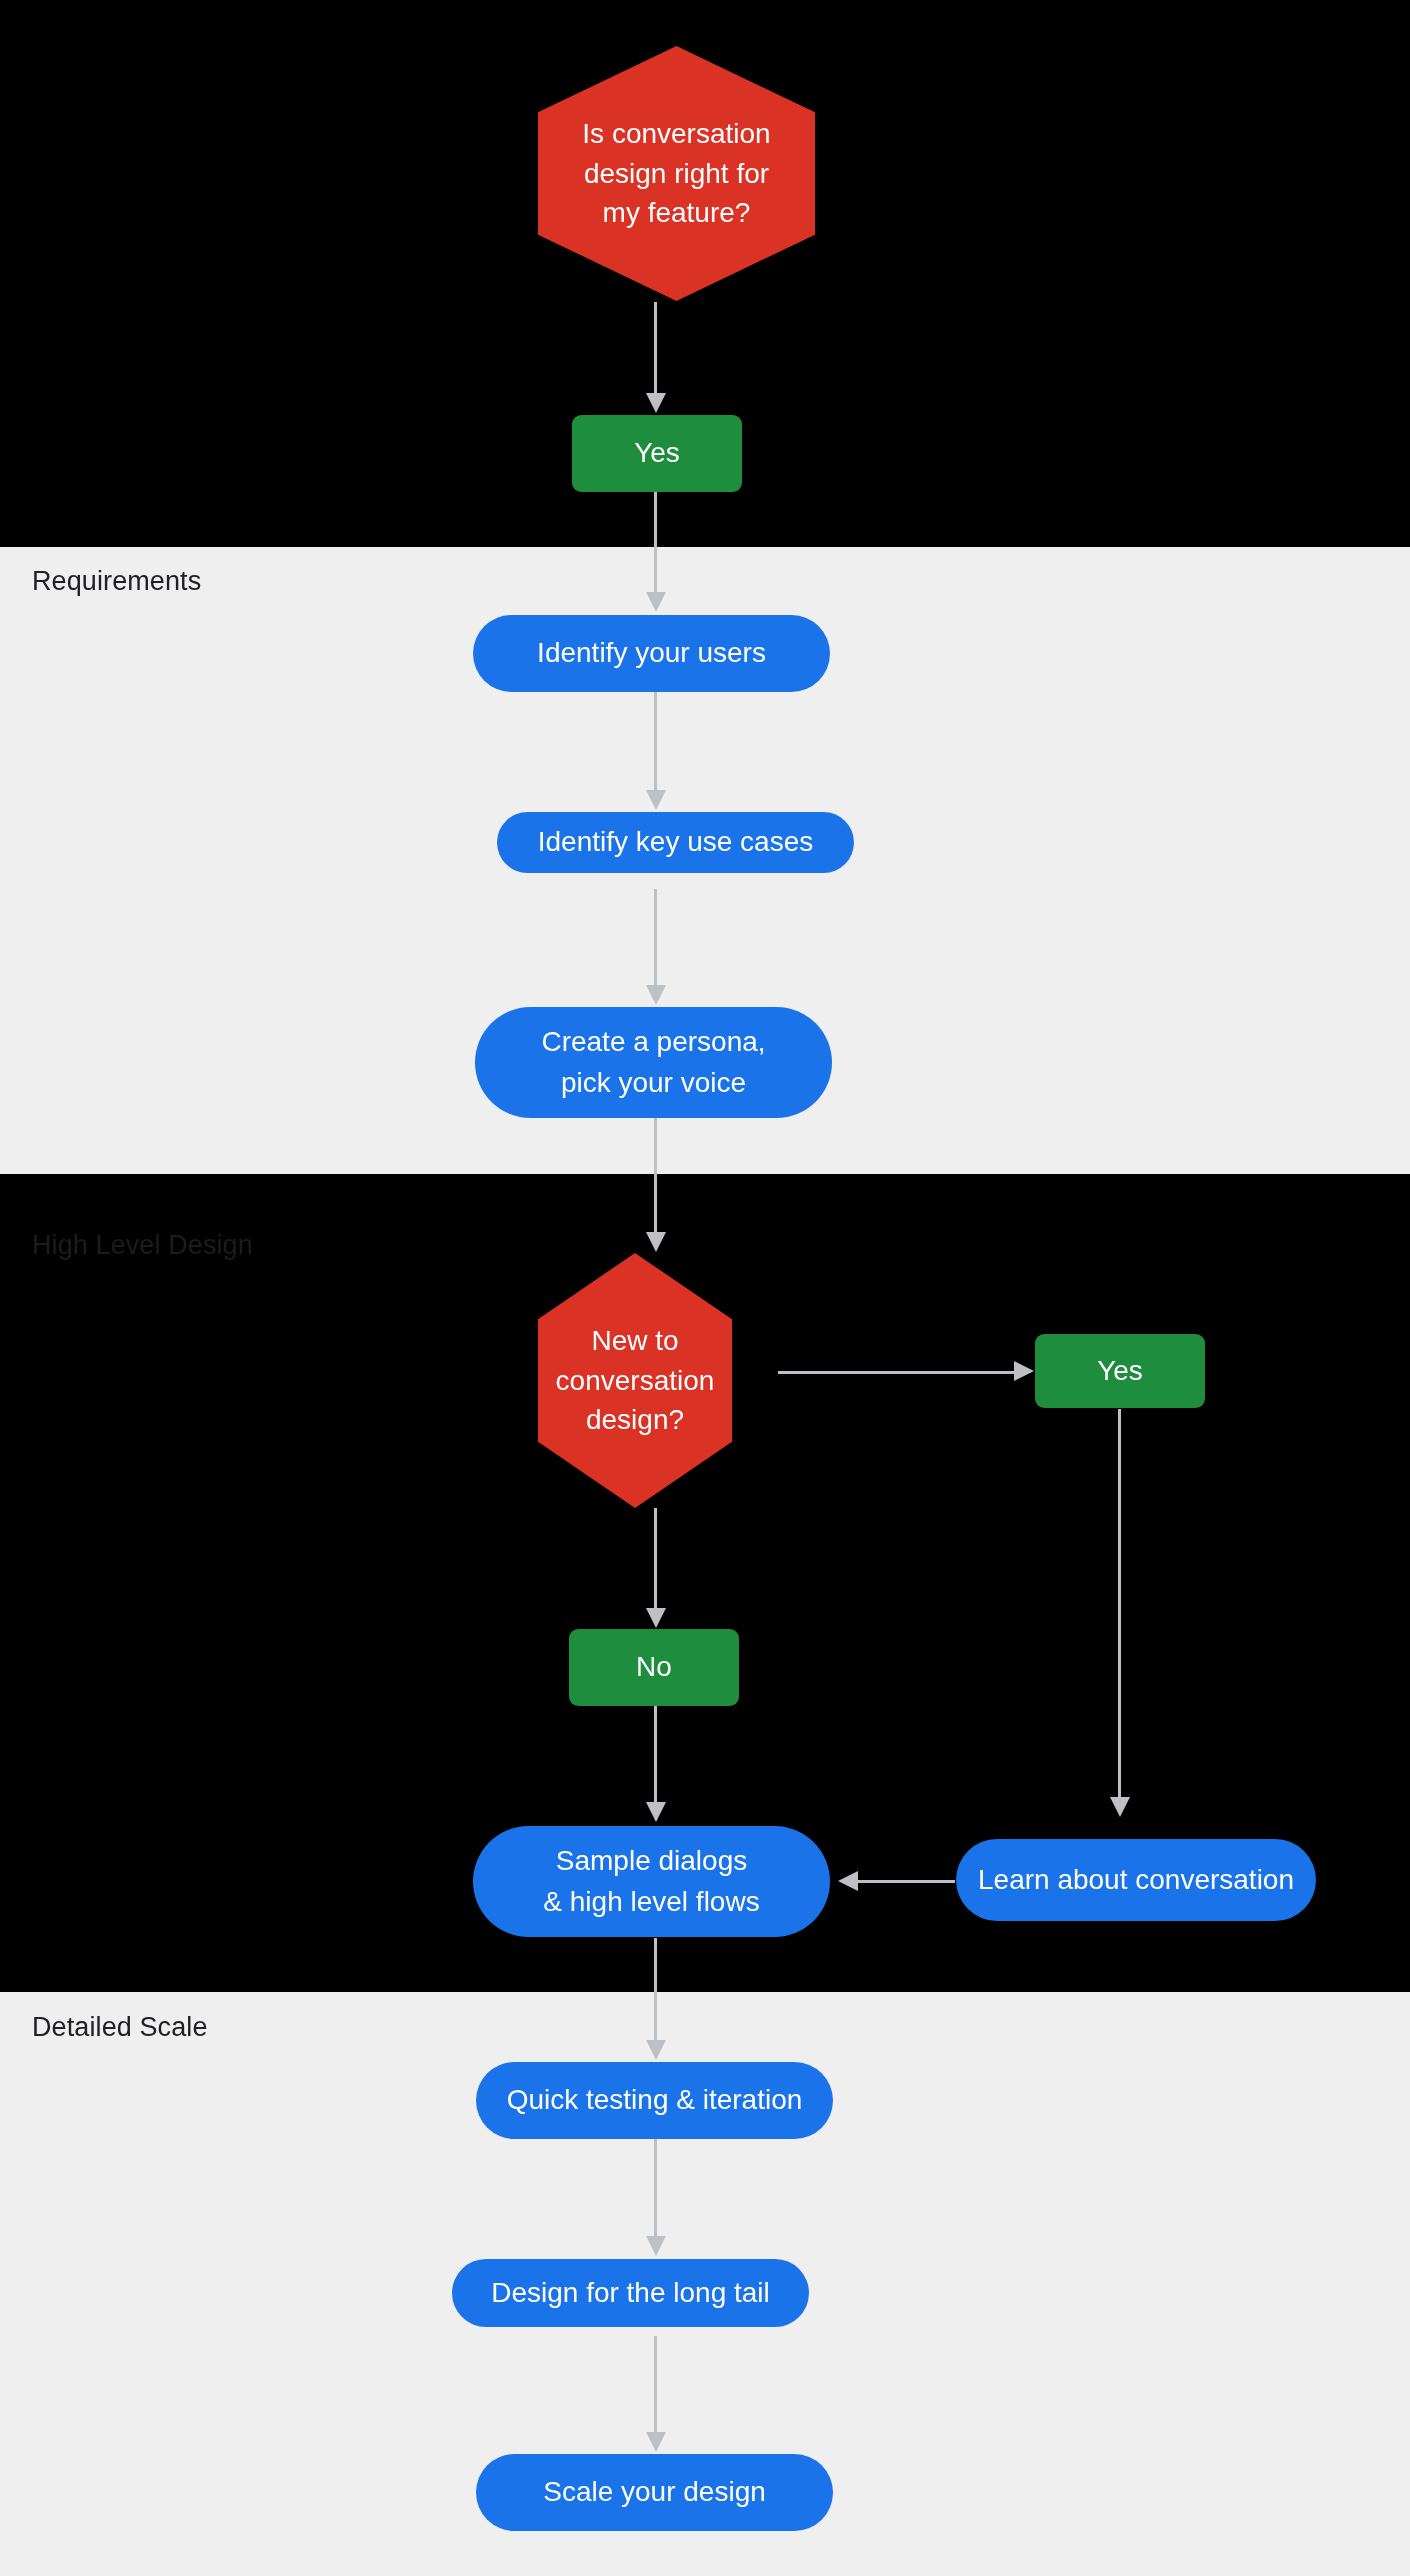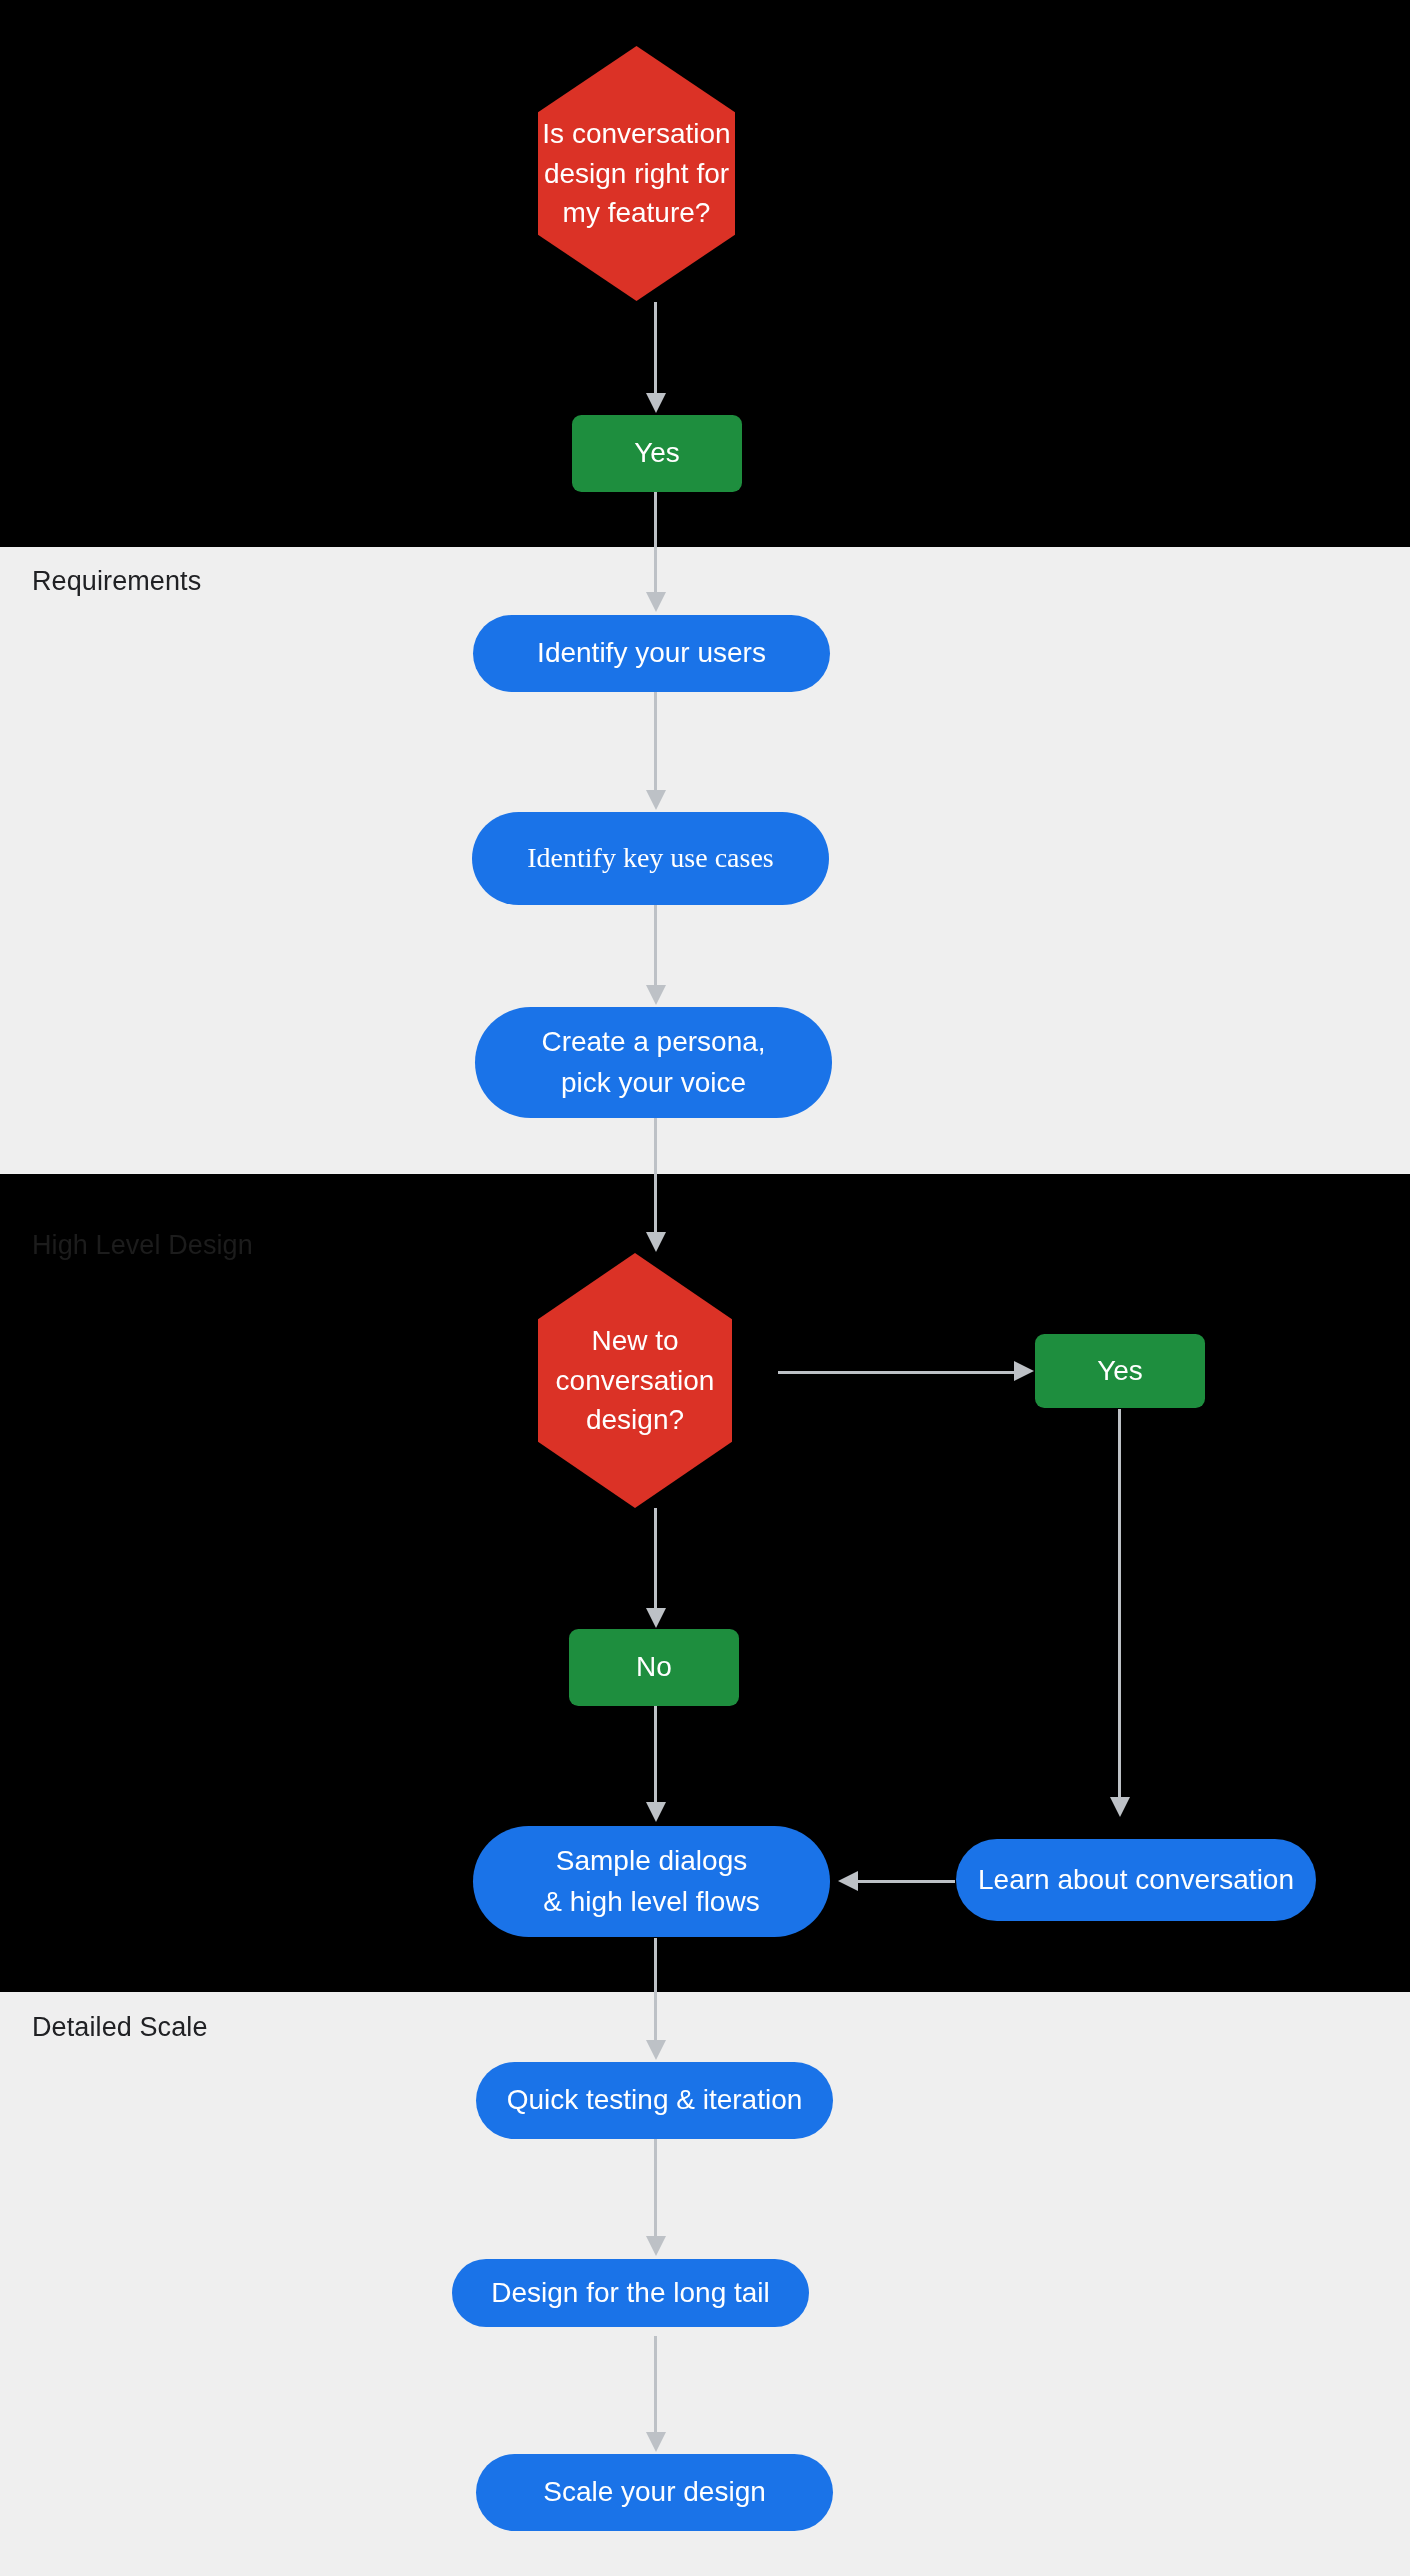--- a/index.html
+++ b/index.html
@@ -190,35 +190,35 @@
   <div class="conn">
     <div class="conn-line-v" style="left:654px; top:2139px; height:99px;"></div>
     <div class="arrow-down" style="left:646px; top:2236px;"></div>
   </div>
 
   <div class="conn">
     <div class="conn-line-v" style="left:654px; top:2336px; height:98px;"></div>
     <div class="arrow-down" style="left:646px; top:2432px;"></div>
   </div>
 
-  <div class="node node-hex" style="left:538px; top:46px; width:197px; height:255px;text-align:center;">
+  <div class="node node-hex" style="left:538px; top:46px; width:277px; height:255px;text-align:center;">
     <span class="node-text">Is conversation
 design right for
 my feature?</span>
   </div>
 
   <div class="node node-green" style="left:572px; top:415px; width:170px; height:77px;">
     <span class="node-text">Yes</span>
   </div>
 
   <div class="node node-pill" style="left:473px; top:615px; width:357px; height:77px;">
     <span class="node-text">Identify your users</span>
   </div>
 
-  <div class="node node-pill" style="left:472px; top:812px; width:357px; height:93px;font-family:Liberation Serif, serif;">
+  <div class="node node-pill" style="left:497px; top:812px; width:357px; height:61px;">
     <span class="node-text">Identify key use cases</span>
   </div>
 
   <div class="node node-pill" style="left:475px; top:1007px; width:357px; height:111px;">
     <span class="node-text">Create a persona,
 pick your voice</span>
   </div>
 
   <div class="node node-hex" style="left:538px; top:1253px; width:194px; height:255px;">
     <span class="node-text">New to

